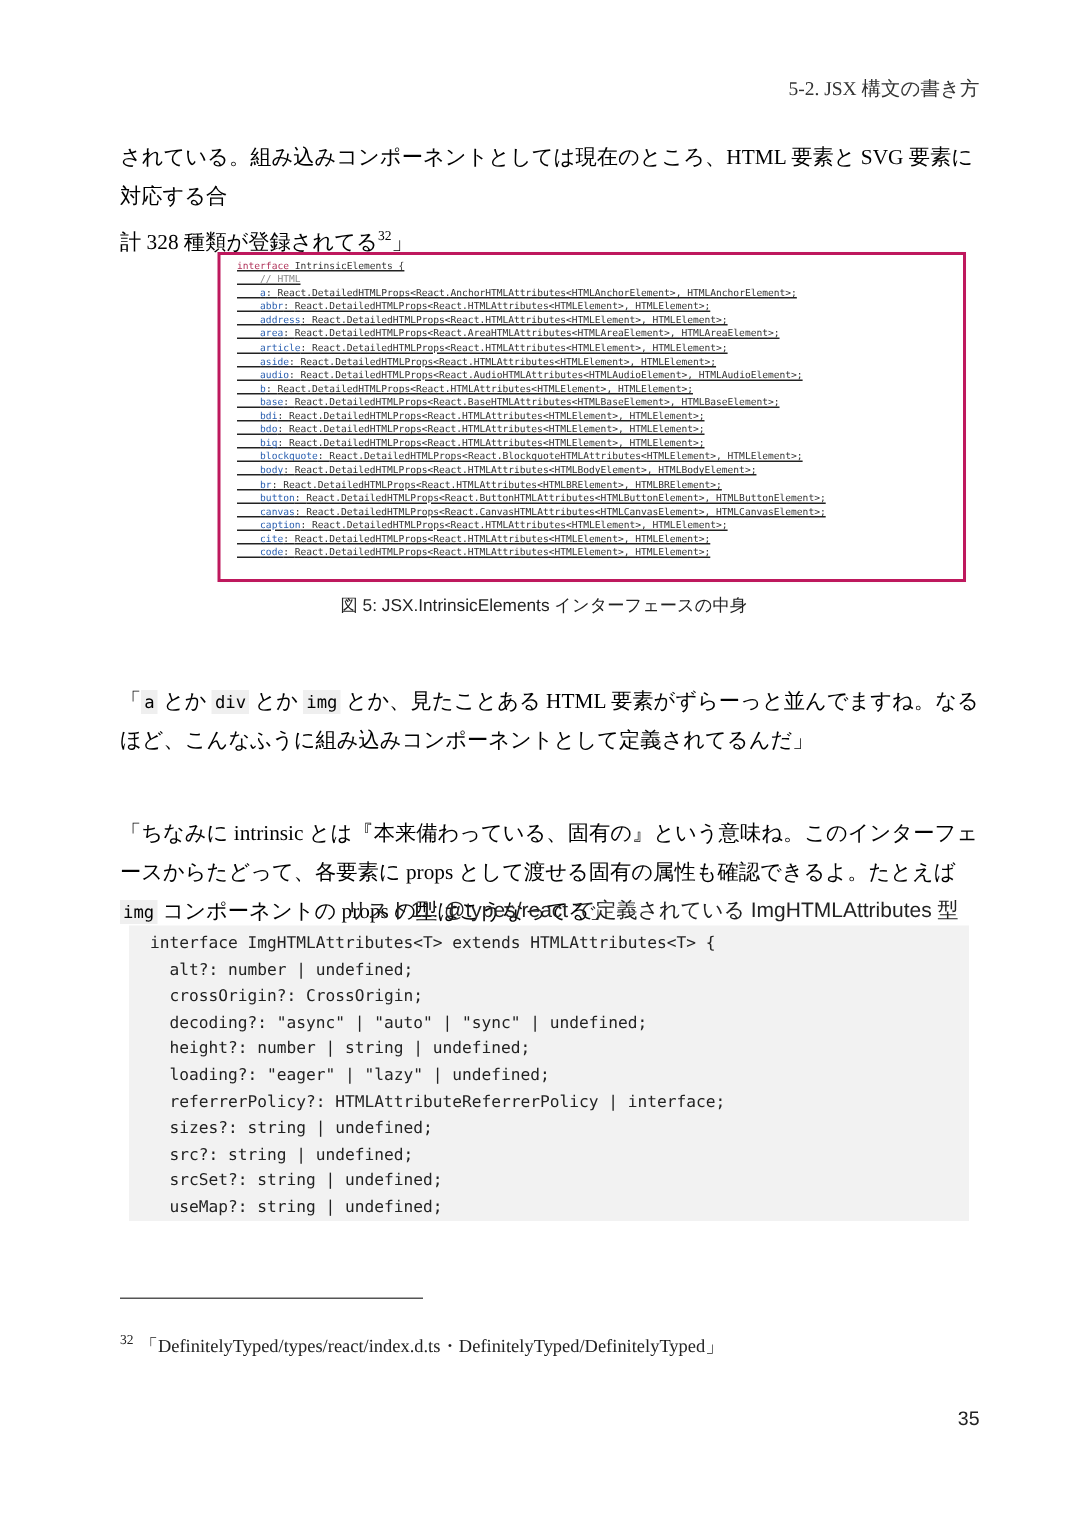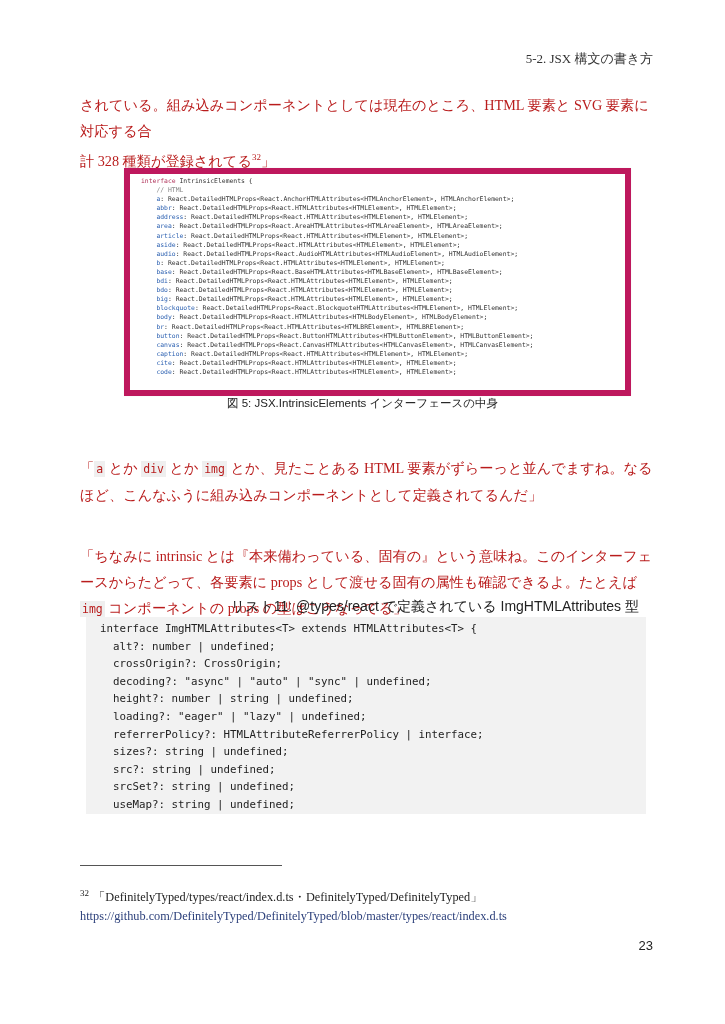--- a/index.html
+++ b/index.html
@@ -7,31 +7,31 @@
     width: 725px; height: 1024px; background: #ffffff; position: relative;
     font-family: "Liberation Serif", "DejaVu Serif", serif; color: #222;
     overflow: hidden;
   }
   .running-head {
     position: absolute; top: 50px; right: 72px;
     font-size: 13px; color: #333;
   }
   .para {
     position: absolute; left: 80px; width: 575px;
-    font-size: 14.2px; line-height: 26px; color: #b91c1c;
+    font-size: 14.2px; line-height: 26px; color: #000000;
   }
   .para p { margin: 0; }
   sup { font-size: 9px; }
   .ic {
     font-family: "DejaVu Sans Mono", monospace; font-size: 11.5px;
     background: #efefef; padding: 1px 2px;
   }
   .figure-box {
-    position: absolute; left: 124px; top: 168px; width: 495px; height: 216px;
-    background: #fff; border: 6px solid #be185d; box-shadow: 0 0 2px rgba(0,0,0,0.05);
+    position: absolute; left: 145px; top: 168px; width: 495px; height: 216px;
+    background: #fff; border: 2px solid #be185d; box-shadow: 0 0 2px rgba(0,0,0,0.05); text-decoration: underline;
   }
   .fig-code {
     margin: 0; padding: 3px 0 0 11px;
     font-family: "DejaVu Sans Mono", monospace; font-size: 6.4px; line-height: 9.1px;
     color: #333; white-space: pre;
   }
   .kw { color: #b0335a; }
   .cm { color: #888; }
   .prop { color: #2a5fb0; }
   .caption {
@@ -124,16 +124,15 @@
 <span>  sizes?: string | undefined;</span>
 <span>  src?: string | undefined;</span>
 <span>  srcSet?: string | undefined;</span>
 <span>  useMap?: string | undefined;</span></pre>
 </div>
 
 <div class="fn-rule"></div>
 
 <div class="footnote">
   <span class="num">32</span><span>「DefinitelyTyped/types/react/index.d.ts・DefinitelyTyped/DefinitelyTyped」</span><br>
-  <a>https://github.com/DefinitelyTyped/DefinitelyTyped/blob/master/types/react/index.d.ts</a>
 </div>
 
-<div class="page-num">23</div>
+<div class="page-num">35</div>
 
 </body></html>

